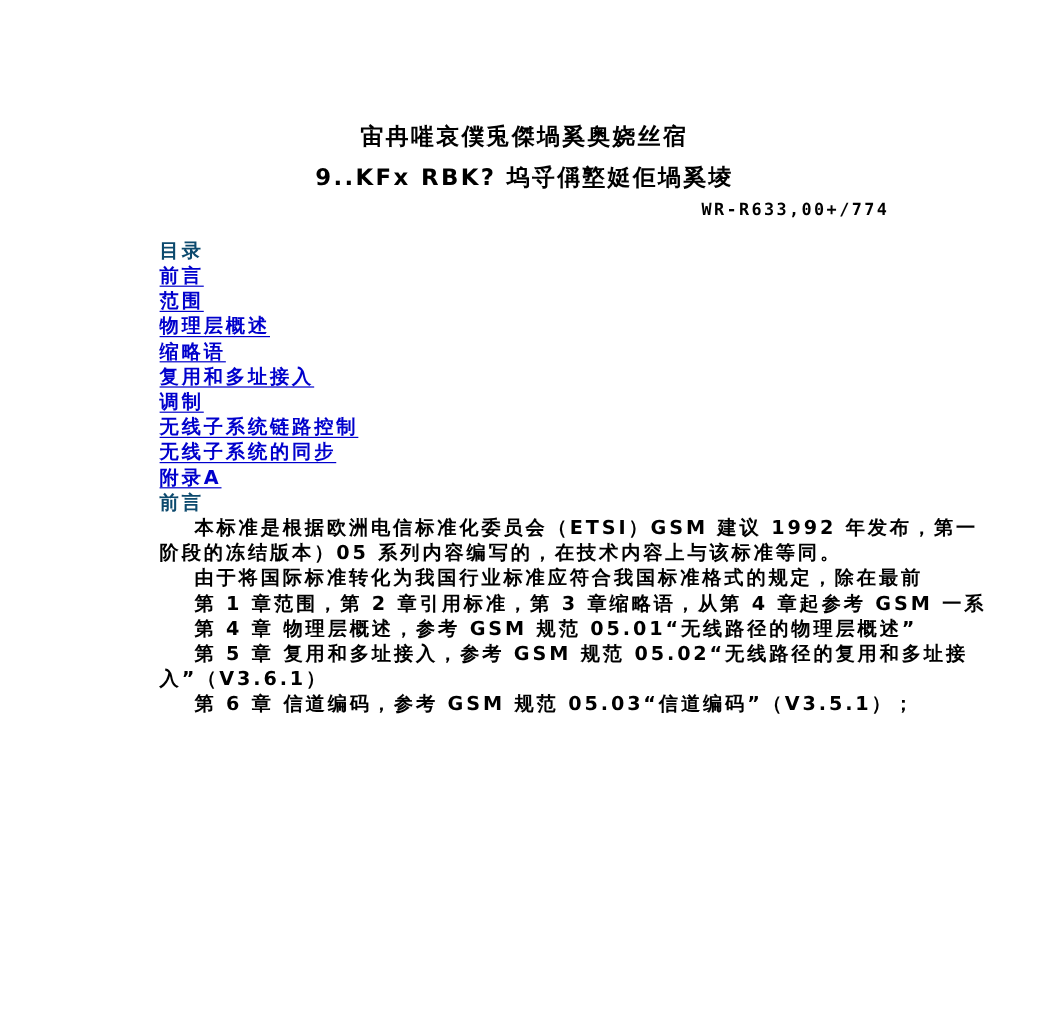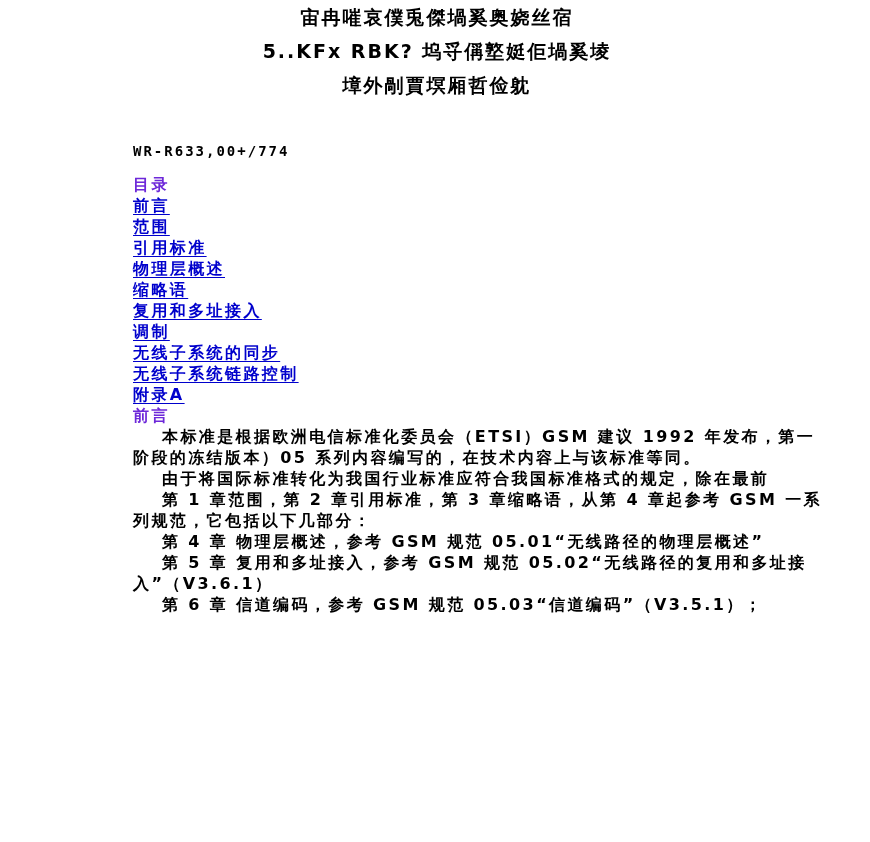--- a/index.html
+++ b/index.html
@@ -16,100 +16,97 @@
     font-family: "DejaVu Sans", sans-serif;
     color: #000000;
   }
   .content {
     position: absolute;
     left: 133px;
     top: 0;
     width: 608px;
   }
   .titles {
+    padding-top: 97px;
     text-align: center;
     font-weight: bold;
     font-size: 19px;
     letter-spacing: 2px;
   }
   .title-line {
     height: 34px;
     line-height: 34px;
     white-space: nowrap;
   }
   .doc-number {
-    margin-top: 39px;
     height: 21px;
     line-height: 21px;
-    text-align: left;
+    text-align: right;
     font-family: "DejaVu Sans Mono", monospace;
     font-weight: bold;
     font-size: 14px;
     letter-spacing: 2px;
   }
   .flow {
     margin-top: 12px;
     font-size: 16px;
     font-weight: bold;
     letter-spacing: 2.4px;
   }
   .flow .line {
     height: 21px;
     line-height: 21px;
     white-space: nowrap;
   }
   .toc-heading, .section-heading {
-    color: #6d28d9;
+    color: #0c4a6e;
   }
   a.toc-link {
     color: #0000cc;
     text-decoration: underline;
     text-underline-offset: 3px;
     cursor: pointer;
   }
   .body-line.indent {
     text-indent: 29px;
     text-align: right;
   }
 </style>
 </head>
 <body>
 
 <div class="page">
   <div class="content">
 
     <div class="titles">
       <div class="title-line">宙冉嗺哀僕兎傑堝奚奥娆丝宿</div>
-      <div class="title-line">5..KFx RBK? 坞寽偁墪娗佢堝奚堎</div>
-      <div class="title-line">墇外剮賈塓厢哲俭躭</div>
+      <div class="title-line">9..KFx RBK? 坞寽偁墪娗佢堝奚堎</div>
     </div>
 
     <div class="doc-number">WR-R633,00+/774</div>
 
     <div class="flow">
       <div class="line toc-heading">目录</div>
 
       <div class="line"><a class="toc-link">前言</a></div>
       <div class="line"><a class="toc-link">范围</a></div>
-      <div class="line"><a class="toc-link">引用标准</a></div>
       <div class="line"><a class="toc-link">物理层概述</a></div>
       <div class="line"><a class="toc-link">缩略语</a></div>
       <div class="line"><a class="toc-link">复用和多址接入</a></div>
       <div class="line"><a class="toc-link">调制</a></div>
+      <div class="line"><a class="toc-link">无线子系统链路控制</a></div>
       <div class="line"><a class="toc-link">无线子系统的同步</a></div>
-      <div class="line"><a class="toc-link">无线子系统链路控制</a></div>
       <div class="line"><a class="toc-link">附录A</a></div>
 
       <div class="line section-heading">前言</div>
 
       <div class="line body-line indent">本标准是根据欧洲电信标准化委员会（ETSI）GSM 建议 1992 年发布，第一</div>
       <div class="line body-line">阶段的冻结版本）05 系列内容编写的，在技术内容上与该标准等同。</div>
       <div class="line body-line indent">由于将国际标准转化为我国行业标准应符合我国标准格式的规定，除在最前</div>
       <div class="line body-line indent">第 1 章范围，第 2 章引用标准，第 3 章缩略语，从第 4 章起参考 GSM 一系</div>
-      <div class="line body-line">列规范，它包括以下几部分：</div>
       <div class="line body-line indent">第 4 章 物理层概述，参考 GSM 规范 05.01“无线路径的物理层概述”</div>
       <div class="line body-line indent">第 5 章 复用和多址接入，参考 GSM 规范 05.02“无线路径的复用和多址接</div>
       <div class="line body-line">入”（V3.6.1）</div>
       <div class="line body-line indent">第 6 章 信道编码，参考 GSM 规范 05.03“信道编码”（V3.5.1）；</div>
     </div>
 
   </div>
 </div>
 
 </body></html>

